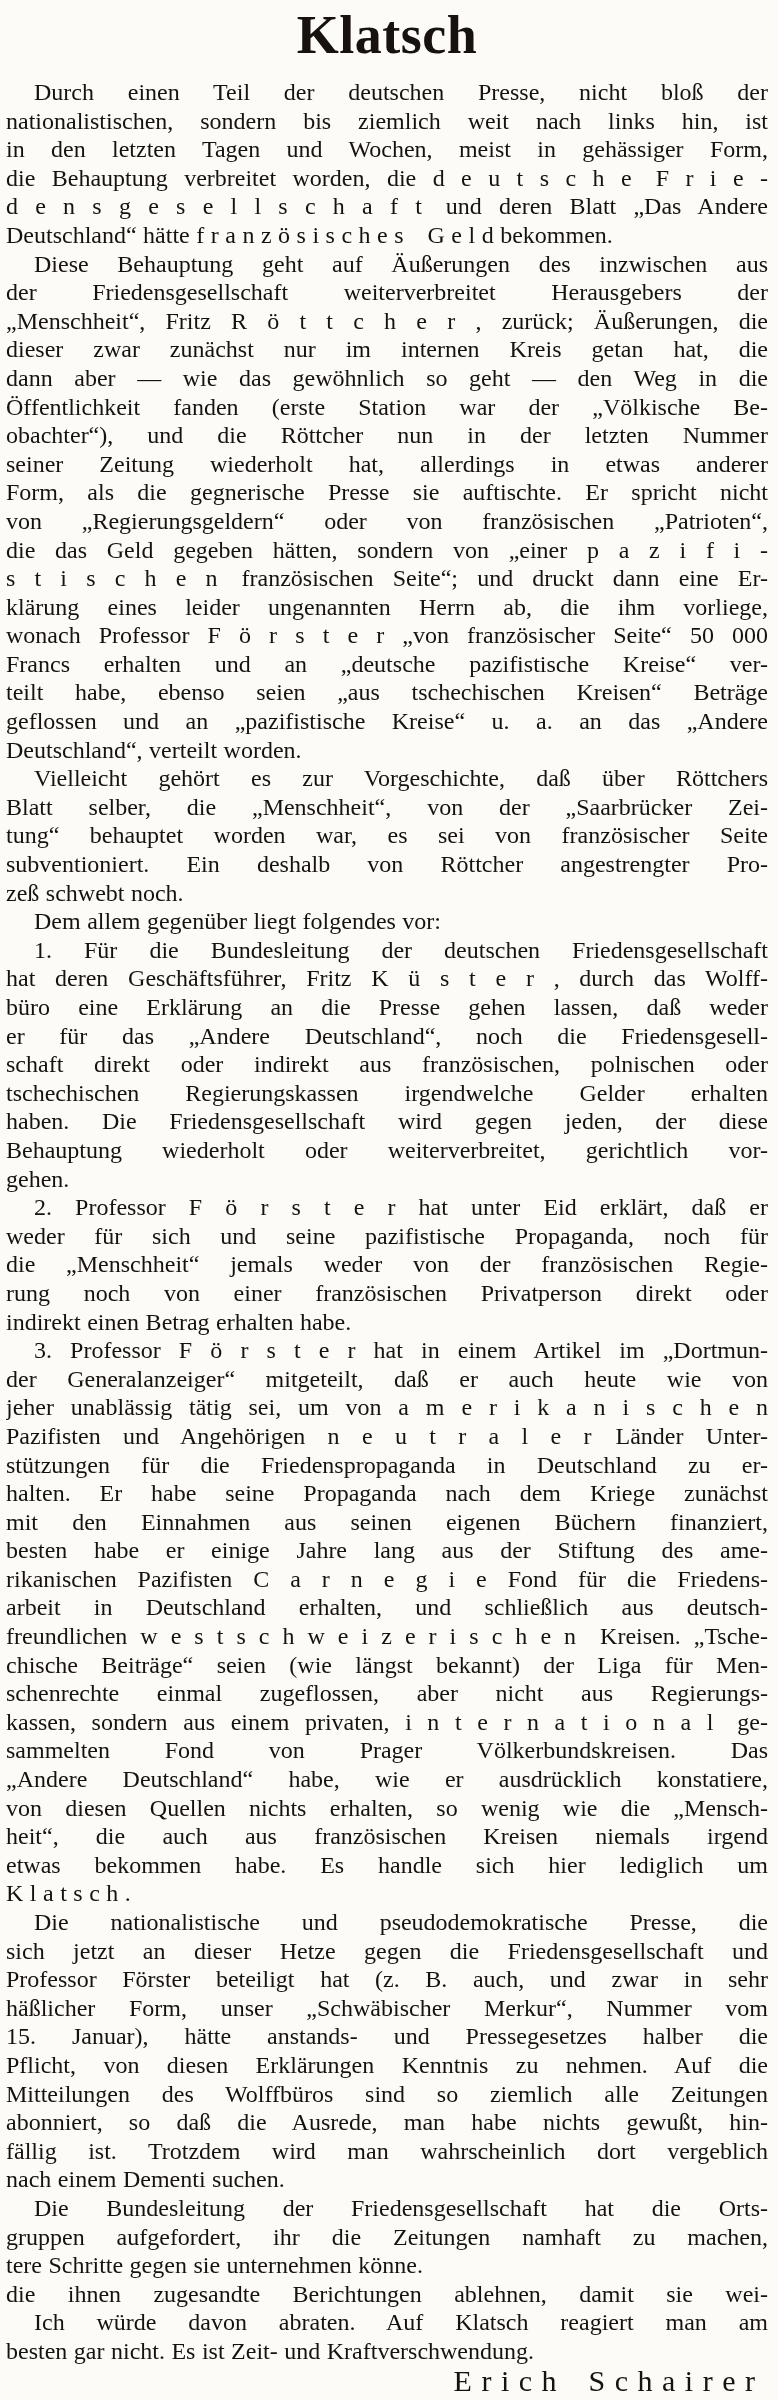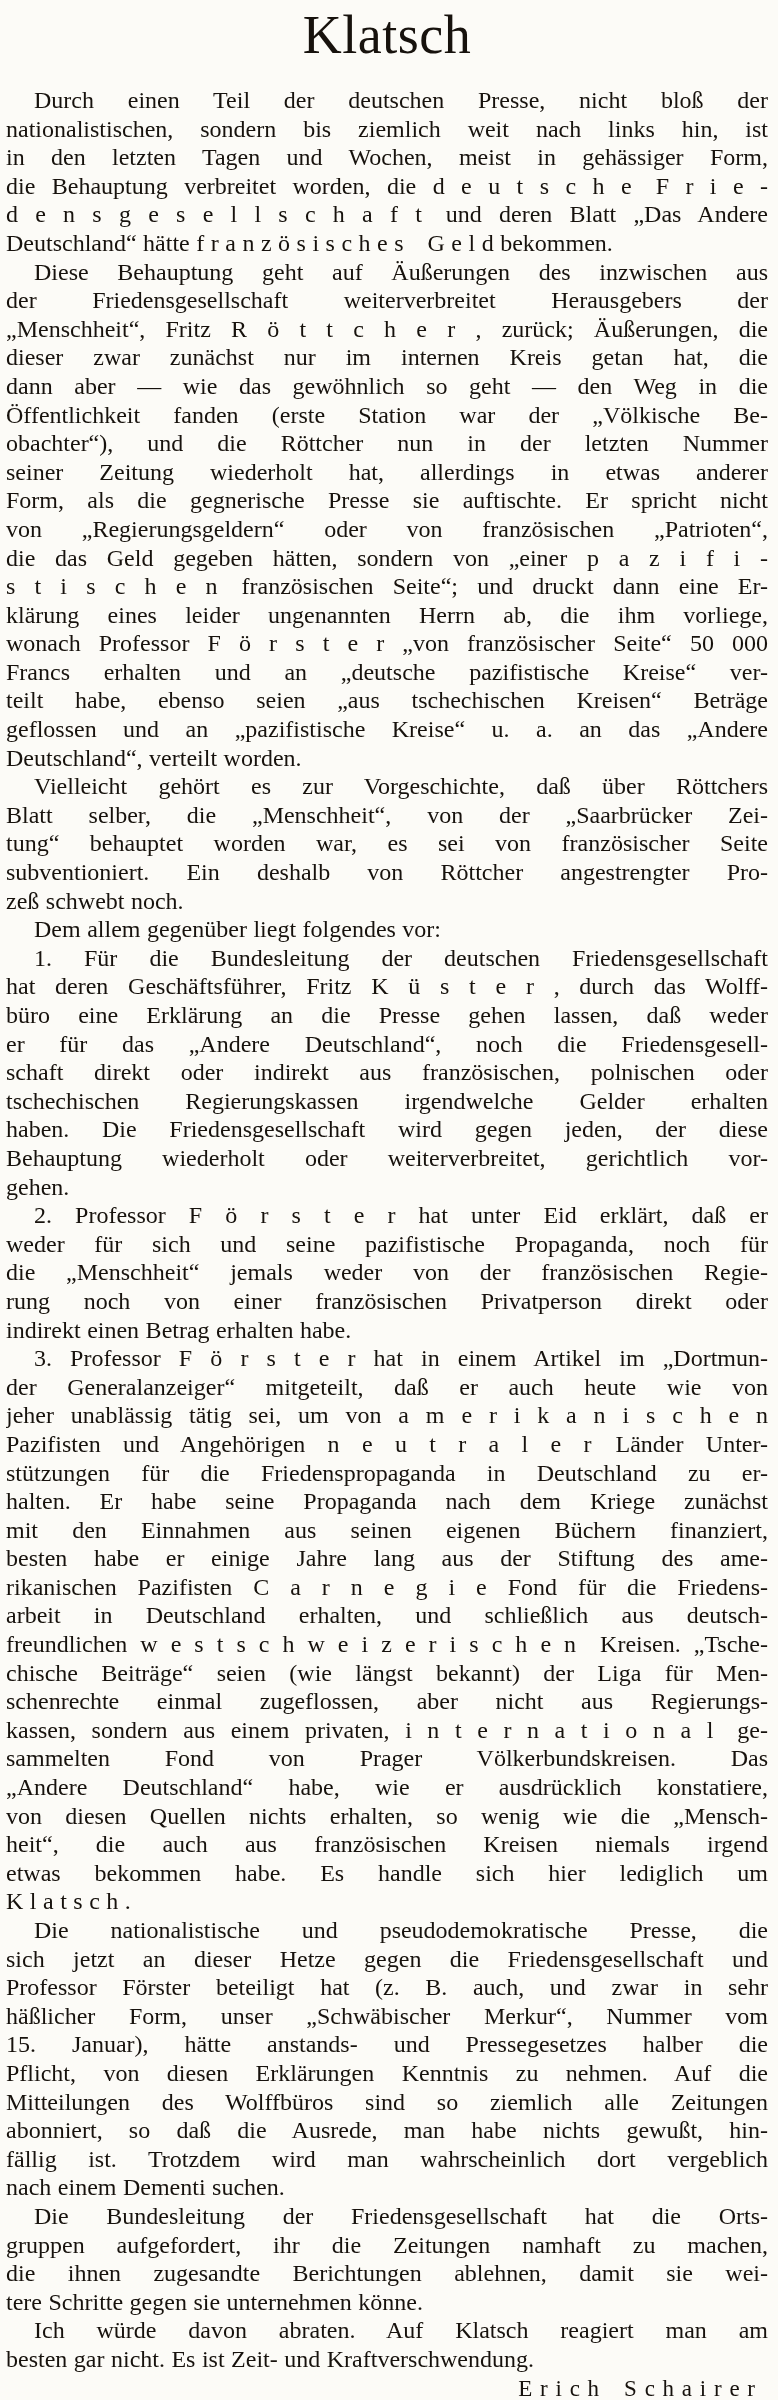--- a/index.html
+++ b/index.html
@@ -16,42 +16,42 @@
     padding: 4px 10px 0 6px;
     color: #17120d;
     font-family: "Liberation Serif", "DejaVu Serif", serif;
   }
   .title {
     margin: 0;
     height: 66px;
     text-align: center;
     font-size: 54px;
     line-height: 62px;
-    font-weight: normal;
+    font-weight: bold;
     letter-spacing: 0.5px;
   }
-  .article-body { margin-top: 16px; }
+  .article-body { margin-top: 8px; }
   .para { margin: 0; }
   .line {
     font-size: 24px;
     line-height: 28.6px;
     height: 28.6px;
     text-align: justify;
     text-align-last: justify;
     -moz-text-align-last: justify;
     overflow: hidden;
     word-spacing: 0.5px;
   }
   .line.first { text-indent: 28px; }
   .line.lastline {
     text-align-last: left;
     -moz-text-align-last: left;
   }
   .signature {
-    font-size: 23px;
+    font-size: 30px;
     line-height: 30px;
     height: 30px;
     text-align: right;
     padding-right: 12px;
     letter-spacing: 1px;
   }
 </style>
 </head>
 <body style="background: rgb(252, 251, 247);">
 
@@ -144,22 +144,22 @@
         <div class="line">15. Januar), hätte anstands- und Pressegesetzes halber die</div>
         <div class="line">Pflicht, von diesen Erklärungen Kenntnis zu nehmen. Auf die</div>
         <div class="line">Mitteilungen des Wolffbüros sind so ziemlich alle Zeitungen</div>
         <div class="line">abonniert, so daß die Ausrede, man habe nichts gewußt, hin-</div>
         <div class="line">fällig ist. Trotzdem wird man wahrscheinlich dort vergeblich</div>
         <div class="line lastline">nach einem Dementi suchen.</div>
       </div>
       <div class="para">
         <div class="line first">Die Bundesleitung der Friedensgesellschaft hat die Orts-</div>
         <div class="line">gruppen aufgefordert, ihr die Zeitungen namhaft zu machen,</div>
+        <div class="line lastline">tere Schritte gegen sie unternehmen könne.</div>
         <div class="line">die ihnen zugesandte Berichtungen ablehnen, damit sie wei-</div>
-        <div class="line lastline">tere Schritte gegen sie unternehmen könne.</div>
       </div>
       <div class="para">
         <div class="line first">Ich würde davon abraten. Auf Klatsch reagiert man am</div>
         <div class="line lastline">besten gar nicht. Es ist Zeit- und Kraftverschwendung.</div>
       </div>
     </div>
   <div class="signature">E r i c h S c h a i r e r</div>
 </div>
 
 </body></html>

